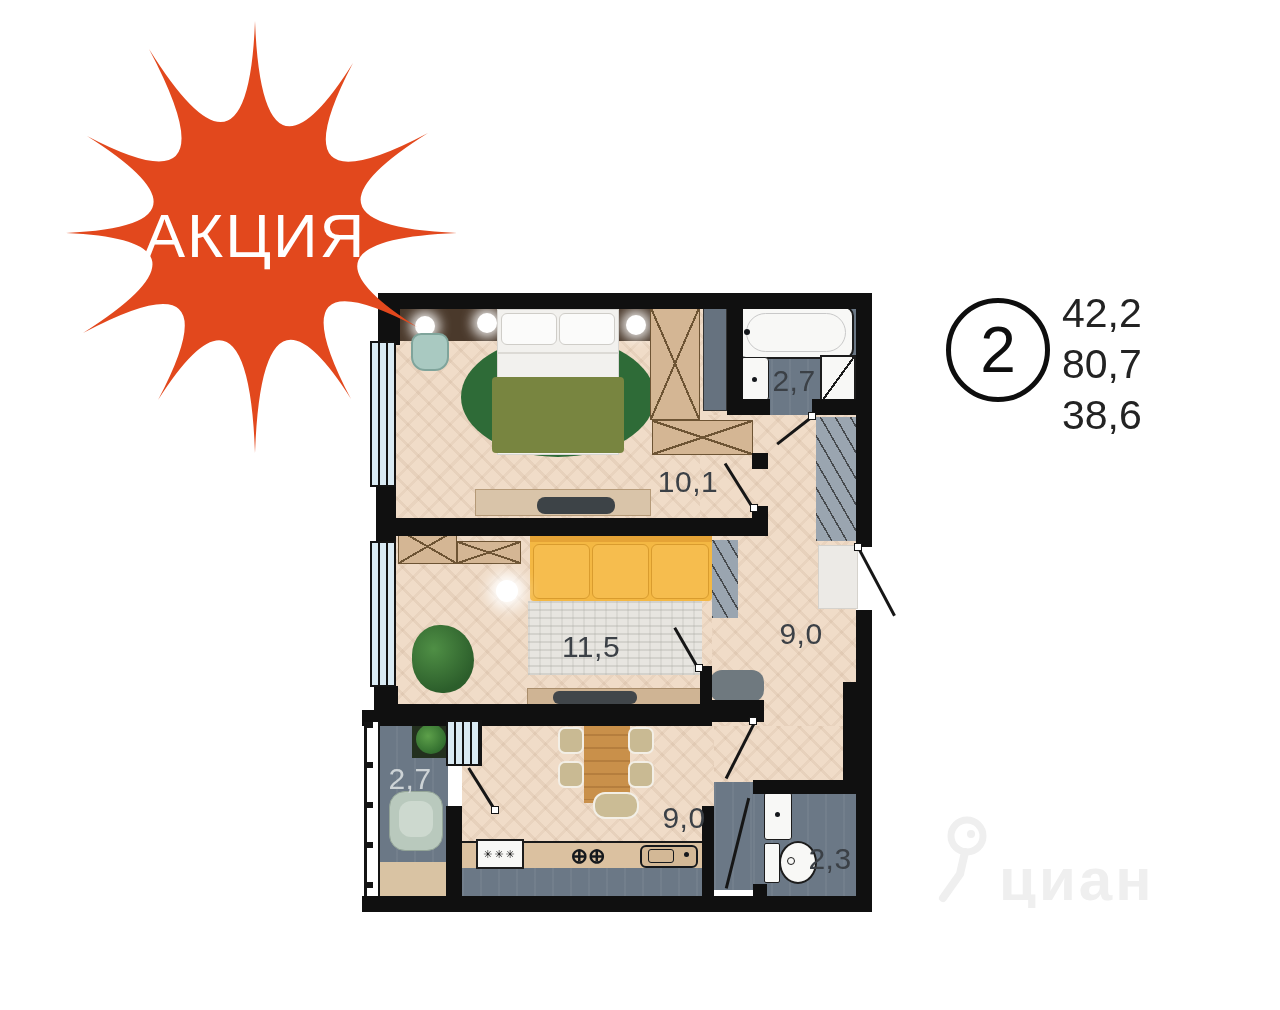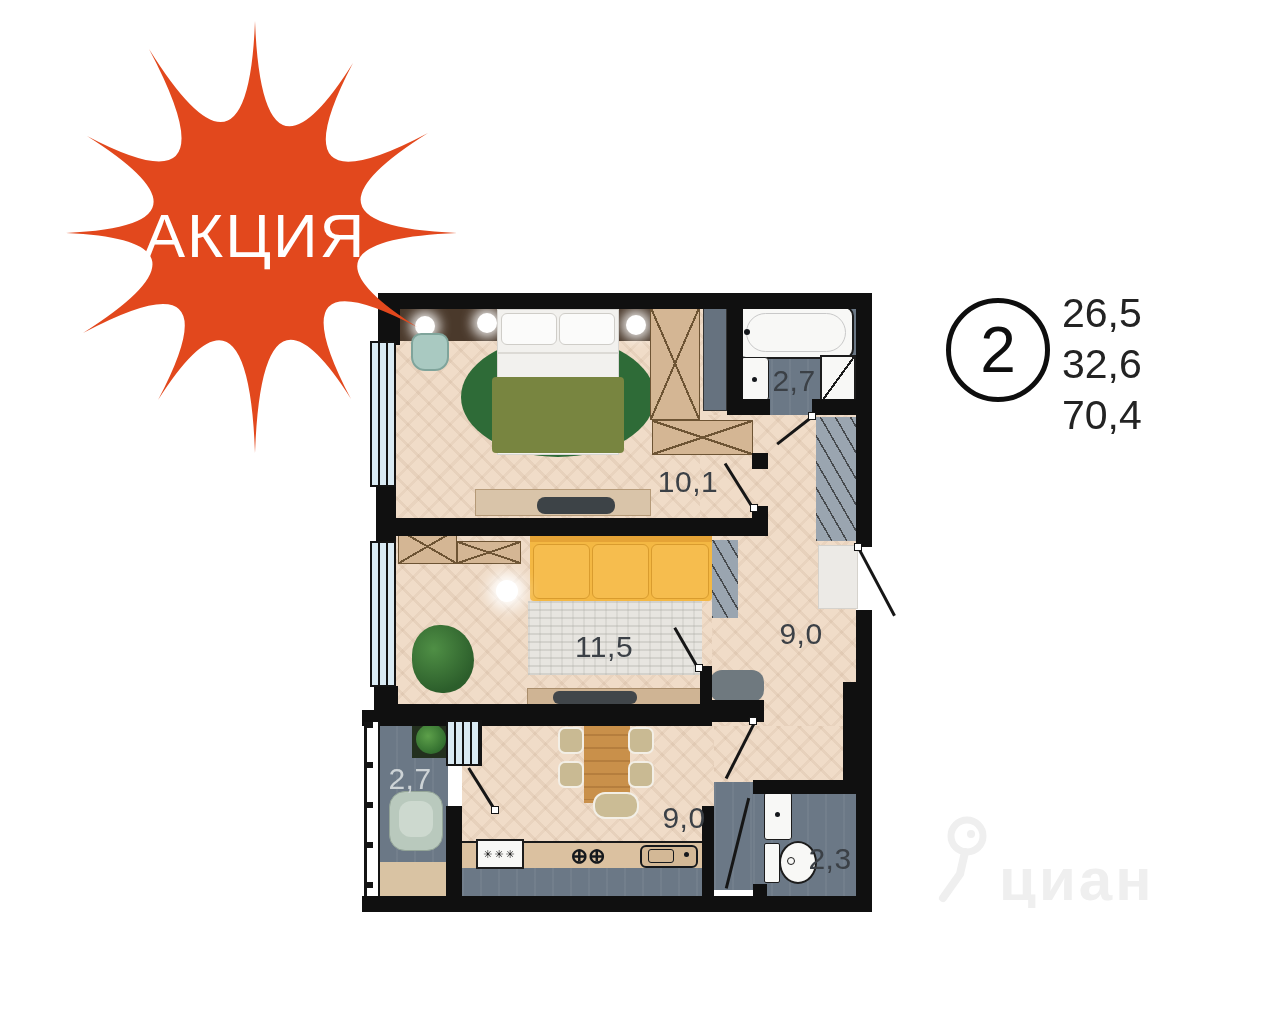--- a/index.html
+++ b/index.html
@@ -156,39 +156,39 @@
 <div class="abs leaf" style="left:754px;top:723px;width:61px;transform:rotate(117deg);"></div>
 <div class="abs leaf" style="left:749px;top:797px;width:93px;transform:rotate(104deg);"></div>
 <div class="abs hinge" style="left:750px;top:504px;"></div>
 <div class="abs hinge" style="left:808px;top:412px;"></div>
 <div class="abs hinge" style="left:854px;top:543px;"></div>
 <div class="abs hinge" style="left:695px;top:664px;"></div>
 <div class="abs hinge" style="left:491px;top:806px;"></div>
 <div class="abs hinge" style="left:749px;top:717px;"></div>
 
 <div class="area" style="left:688px;top:482px;">10,1</div>
-<div class="area" style="left:604px;top:647px;">11,5</div>
+<div class="area" style="left:591px;top:647px;">11,5</div>
 <div class="area" style="left:801px;top:634px;">9,0</div>
 <div class="area" style="left:794px;top:381px;">2,7</div>
 <div class="area" style="left:684px;top:818px;">9,0</div>
 <div class="area light" style="left:410px;top:779px;">2,7</div>
 <div class="area" style="left:830px;top:859px;">2,3</div>
 
 <svg id="promo" class="abs" style="left:10px;top:5px;" width="470" height="465" viewBox="0 0 470 465">
   <path fill="var(--accent,#e2481d)" d="M245 16 Q252 203 343 58 Q263 210 418 128 Q270 221 447 228 Q270 235 407 322 Q263 246 341 394 Q252 253 245 448 Q238 253 148 395 Q227 246 73 328 Q220 235 56 228 Q220 221 77 131 Q227 210 139 44 Q238 203 245 16 Z"></path>
   <text x="245" y="252" text-anchor="middle" fill="#ffffff" font-size="62" letter-spacing="2" font-family="Liberation Sans, sans-serif">АКЦИЯ</text>
 </svg>
 
 <div class="abs" style="left:946px;top:298px;width:104px;height:104px;border:5px solid #0e0e0e;border-radius:50%;box-sizing:border-box;display:flex;align-items:center;justify-content:center;z-index:12;">
   <span style="font-size:64px;color:#0e0e0e;">2</span>
 </div>
 <div id="summary-values" class="abs" style="left:1062px;top:288px;z-index:12;">
-  <div>26,5</div>
-  <div>32,6</div>
-  <div>70,4</div>
+  <div>42,2</div>
+  <div>80,7</div>
+  <div>38,6</div>
 </div>
 
 <svg id="watermark" class="abs" style="left:935px;top:808px;" width="230" height="100" viewBox="0 0 230 100">
   <circle cx="32" cy="28" r="16" fill="none" stroke="#efefef" stroke-width="7"></circle>
   <circle cx="36" cy="26" r="4" fill="#efefef"></circle>
   <path d="M30 44 L25 66 L8 90" fill="none" stroke="#efefef" stroke-width="8" stroke-linecap="round" stroke-linejoin="round"></path>
   <text x="64" y="92" fill="#efefef" font-size="60" font-weight="bold" letter-spacing="3" font-family="Liberation Sans, sans-serif">циан</text>
 </svg>
 
 </body></html>

